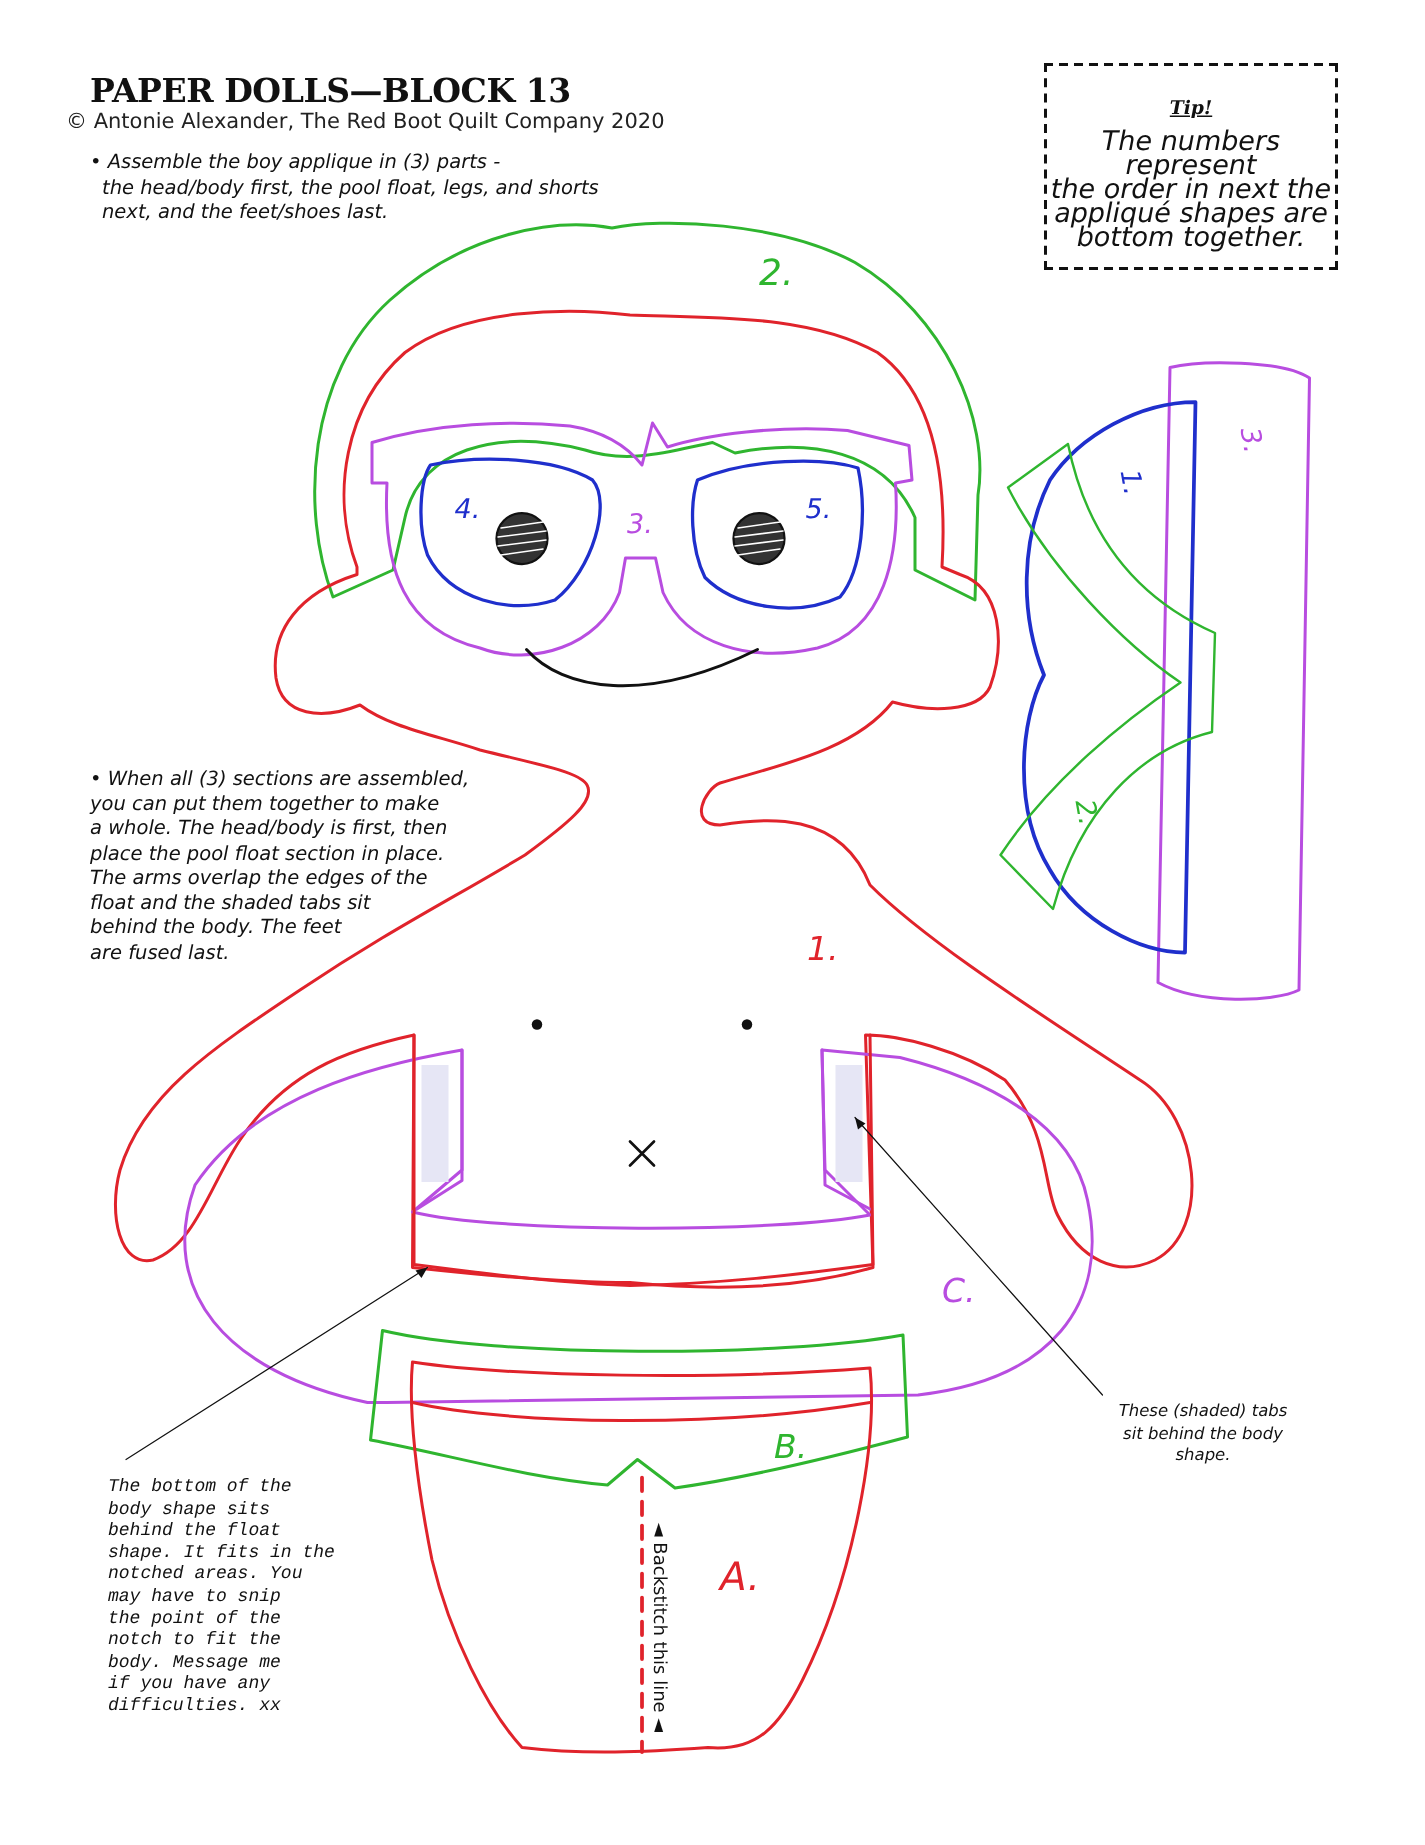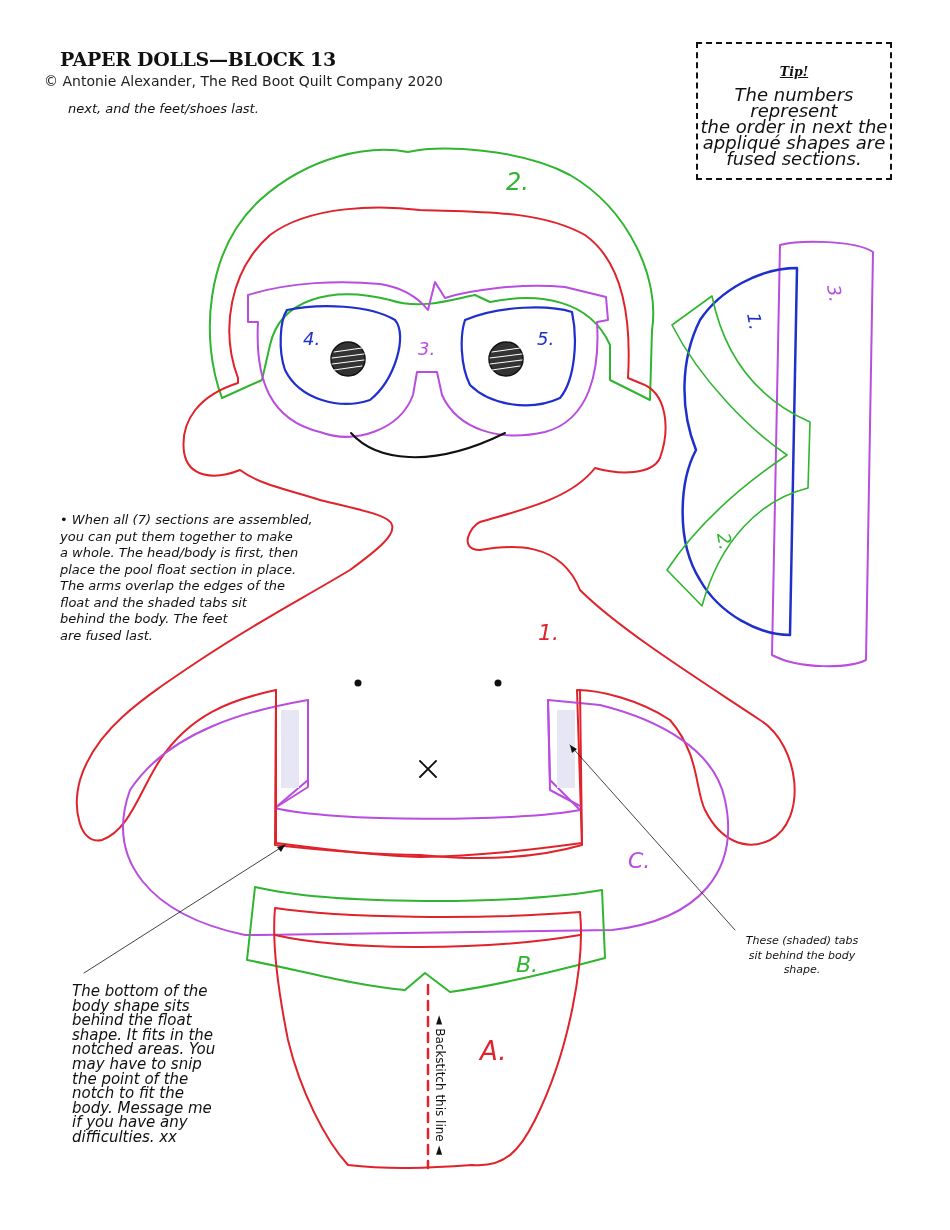--- a/index.html
+++ b/index.html
@@ -1,49 +1,51 @@
 <!DOCTYPE html>
 <html><head>
 <meta charset="utf-8">
 <style>
   html, body { margin: 0; padding: 0; background: #ffffff; }
   body { width: 950px; height: 1230px; position: relative; overflow: hidden; font-family: "DejaVu Sans", sans-serif; color: #111; }
-  .title { position: absolute; left: 60px; top: 48px; font-family: "DejaVu Serif", serif; font-weight: bold; font-size: 19px; letter-spacing: -0.3px; color: #111; }
+  .title { position: absolute; left: 60px; top: 48px; font-family: "DejaVu Serif", serif; font-weight: bold; font-size: 22px; letter-spacing: -0.3px; color: #111; }
   .copyright { position: absolute; left: 44px; top: 73px; font-size: 14px; color: #222; }
   .note { position: absolute; font-style: italic; font-size: 13px; line-height: 16.5px; color: #111; }
   .note1 { left: 60px; top: 101px; width: 380px; }
   .note2 { left: 60px; top: 512px; width: 275px; }
-  .note3 { left: 72px; top: 984px; width: 135px; font-size: 15px; line-height: 14.6px; }
+  .note3 { left: 72px; top: 984px; width: 135px; font-size: 12px; line-height: 14.6px; font-family: Liberation Mono, monospace; }
   .note4 { left: 732px; top: 934px; width: 140px; font-size: 11px; line-height: 14.6px; text-align: center; }
   .note .line { display: block; white-space: nowrap; }
   .tip-box { position: absolute; left: 696px; top: 42px; width: 196px; height: 138px; border: 2px dashed #111; box-sizing: border-box; text-align: center; }
   .tip-title { display: block; margin-top: 20px; font-family: "DejaVu Serif", serif; font-weight: bold; font-style: italic; text-decoration: underline; font-size: 12.5px; }
   .tip-text { display: block; margin-top: 8px; font-style: italic; font-size: 18px; line-height: 16px; }
   .tip-text .line { display: block; }
   svg.art { position: absolute; left: 0; top: 0; }
   .backstitch { position: absolute; left: 433px; top: 1010px; width: 14px; height: 150px; }
   .backstitch-text { position: absolute; left: 50%; top: 50%; transform: translate(-50%, -50%) rotate(90deg); white-space: nowrap; font-size: 12px; color: #111; }
 </style>
 </head>
 <body>
 
 <div class="title">PAPER DOLLS—BLOCK 13</div>
 <div class="copyright">© Antonie Alexander, The Red Boot Quilt Company 2020</div>
 
 <div class="note note1">
+  <span class="line">• Assemble the boy applique in (3) parts -</span>
+  <span class="line" style="padding-left:8px">the head/body first, the pool float, legs, and shorts</span>
   <span class="line" style="padding-left:8px">next, and the feet/shoes last.</span>
 </div>
 
 <div class="tip-box">
   <span class="tip-title">Tip!</span>
   <span class="tip-text">
     <span class="line">The numbers represent</span>
     <span class="line">the order in next the</span>
     <span class="line">appliqué shapes are</span>
-    <span class="line">fused sections.</span>
+    <span class="line">bottom together.</span>
   </span>
 </div>
 
 <svg class="art" width="950" height="1230" viewBox="0 0 950 1230" fill="none" stroke-linejoin="round" stroke-linecap="round">
 
   <path stroke="#2fb52f" stroke-width="2" d="M222,398 C200,340 205,250 260,200 C310,155 370,145 408,152 C440,145 520,148 570,175 C630,210 660,280 652,330 L650,400 L610,380 L610,345 C590,300 540,292 490,302 L475,295 C450,300 420,310 390,300 C330,285 280,300 270,345 L262,380 Z"></path>
 
   <path stroke="#e0232b" stroke-width="2" d="M238,378 C220,330 230,270 270,235 C310,205 380,205 420,210 C480,212 540,210 585,235 C620,260 632,310 628,378 L640,383 C668,392 670,430 660,458 C652,475 620,475 595,468 C570,500 520,510 480,522 C470,526 458,550 480,550 C510,545 560,540 580,590 C620,630 700,680 760,720 C800,745 808,820 770,840 C745,852 720,840 705,810 C695,790 700,755 670,720 C640,700 600,690 577,690 L582,845 C530,860 470,860 420,855 C380,855 320,850 275,845 L276,690 C230,700 190,715 160,760 C140,790 130,830 102,840 C80,845 72,810 80,780 C95,730 140,700 200,660 C260,620 300,600 350,570 C380,548 395,535 392,525 C390,515 360,510 320,500 C290,490 260,485 240,470 C215,480 188,478 184,452 C180,420 200,395 238,383 Z"></path>
 
   <path stroke="#b84de0" stroke-width="2" d="M248,295 C290,282 340,280 380,284 C405,288 420,300 428,310 L435,282 L445,298 C470,290 520,283 565,287 L606,297 L608,320 L597,322 C600,370 590,420 545,432 C500,442 458,430 442,395 L437,372 L417,372 L413,395 C400,430 355,445 320,432 C270,420 255,380 258,322 L248,322 Z"></path>
@@ -105,21 +107,21 @@
     <text x="628" y="868" font-size="22" fill="#b84de0">C.</text>
     <text x="516" y="972" font-size="22" fill="#2fb52f">B.</text>
     <text x="480" y="1060" font-size="26" fill="#e0232b">A.</text>
     <text x="742" y="320" font-size="18" fill="#1f2fcc" transform="rotate(80 748 320)">1.</text>
     <text x="712" y="540" font-size="18" fill="#2fb52f" transform="rotate(80 718 540)">2.</text>
     <text x="822" y="292" font-size="18" fill="#b84de0" transform="rotate(80 828 292)">3.</text>
   </g>
 </svg>
 
 <div class="note note2">
-  <span class="line">• When all (7) sections are assembled,</span>
+  <span class="line">• When all (3) sections are assembled,</span>
   <span class="line">you can put them together to make</span>
   <span class="line">a whole. The head/body is first, then</span>
   <span class="line">place the pool float section in place.</span>
   <span class="line">The arms overlap the edges of the</span>
   <span class="line">float and the shaded tabs sit</span>
   <span class="line">behind the body. The feet</span>
   <span class="line">are fused last.</span>
 </div>
 
 <div class="note note3">

